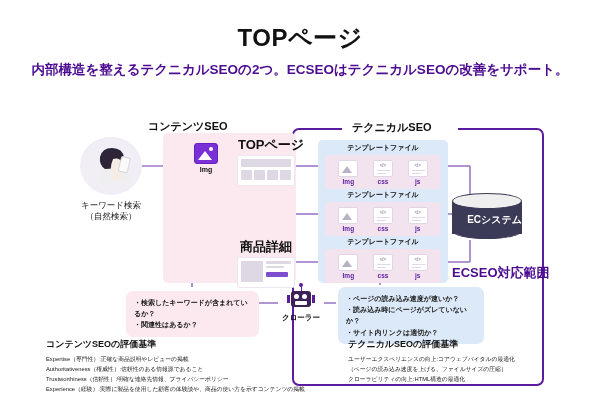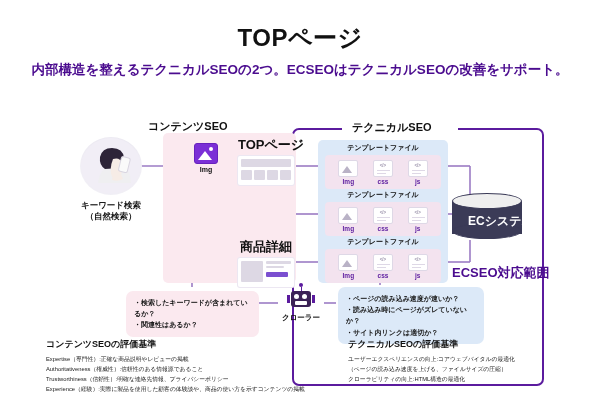--- a/index.html
+++ b/index.html
@@ -63,21 +63,21 @@
 
   
   .person-wrap { position: absolute; left: 68px; top: 137px; width: 86px; }
   .person-circle {
     width: 62px; height: 58px; margin: 0 auto; position: relative;
     background: radial-gradient(ellipse at 50% 45%, #f3f0f6 0%, #eceaf2 60%, #ffffff 100%);
     border-radius: 50%;
   }
   .person-circle svg { position: absolute; left: 0; top: 0; }
   .person-label {
-    margin-top: 5px; text-align: center; font-size: 8.5px; font-weight: bold;
+    margin-top: 5px; text-align: center; font-size: 8.5px; font-weight: normal;
     line-height: 1.35; color: #1a1a1a;
   }
 
   
   .img-node { position: absolute; left: 190px; top: 143px; text-align: center; width: 32px; }
   .img-chip {
     width: 24px; height: 21px; margin: 0 auto;
     background: #7b2fd6; border-radius: 3px; position: relative;
     border: 1px solid #6722bd;
   }
@@ -151,22 +151,22 @@
     position: absolute; left: 0; top: 8px; width: 70px; height: 33px;
     background: #3b3b57; border-left: 1px solid #3a3a57; border-right: 1px solid #3a3a57;
     z-index: 1;
   }
   .ec-bottom {
     position: absolute; left: 0; top: 30px; width: 70px; height: 16px;
     background: #3b3b57; border: 1px solid #3a3a57; border-radius: 50%;
     z-index: 2;
   }
   .ec-text {
-    position: absolute; left: 16px; top: 20px; width: 70px; text-align: left;
-    color: #ffffff; font-size: 12px; font-weight: bold; z-index: 4;
+    position: absolute; left: 0; top: 20px; width: 70px; text-align: right;
+    color: #ffffff; font-size: 10px; font-weight: bold; z-index: 4;
   }
 
   
   #label-scope {
     position: absolute; left: 452px; top: 264px;
     font-size: 13px; font-weight: bold; color: #4b0c8f; white-space: nowrap;
   }
 
   
   .bubble {

